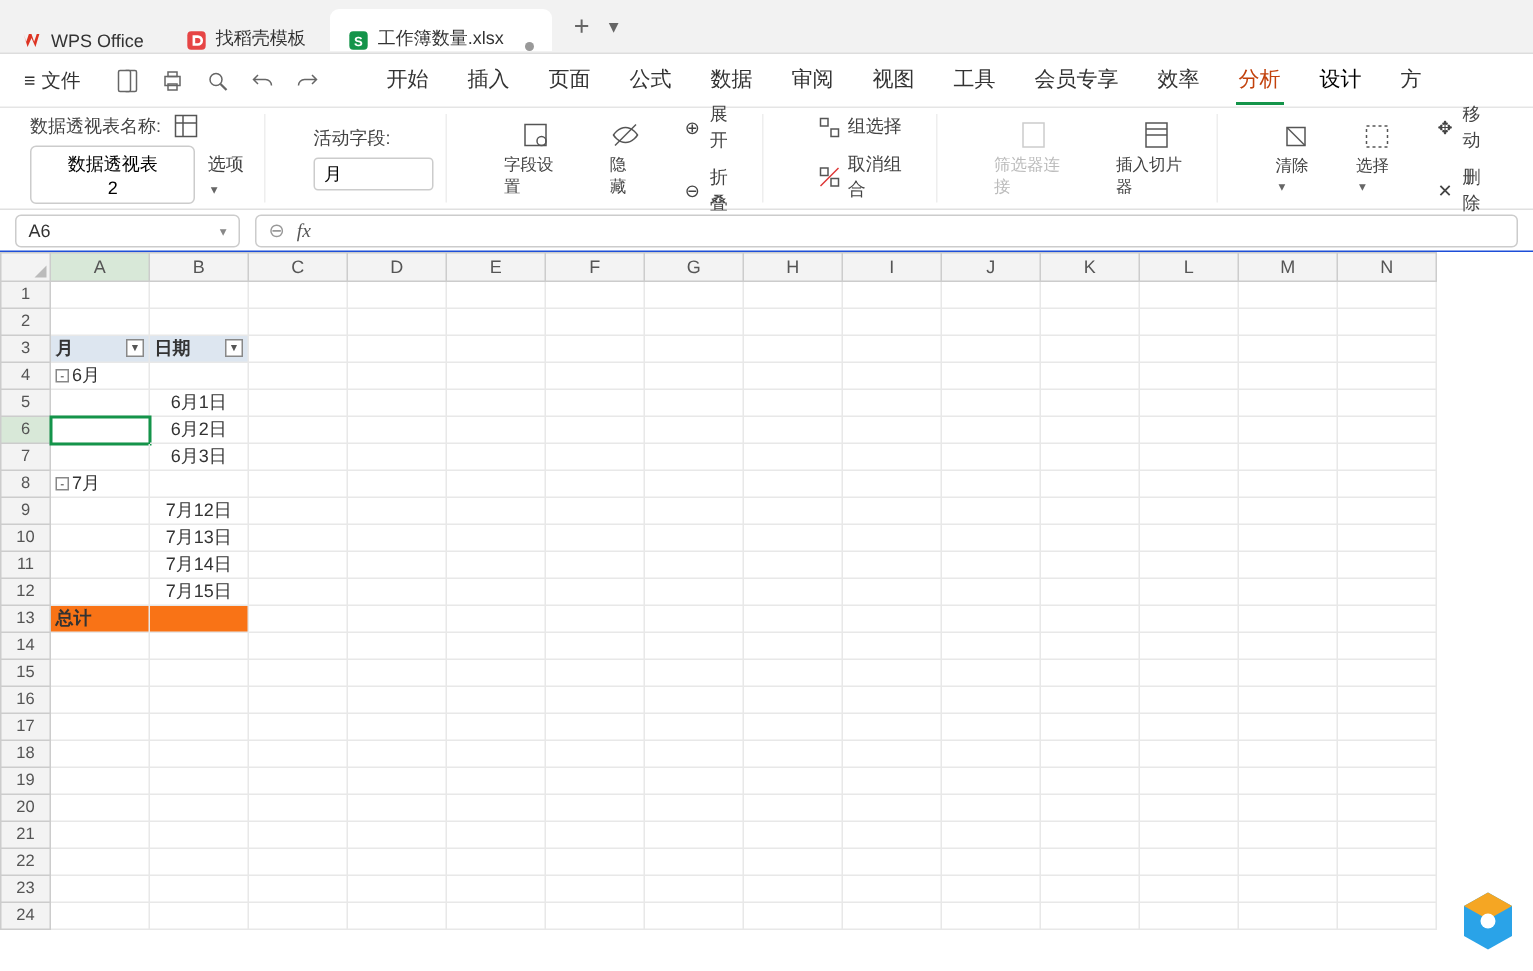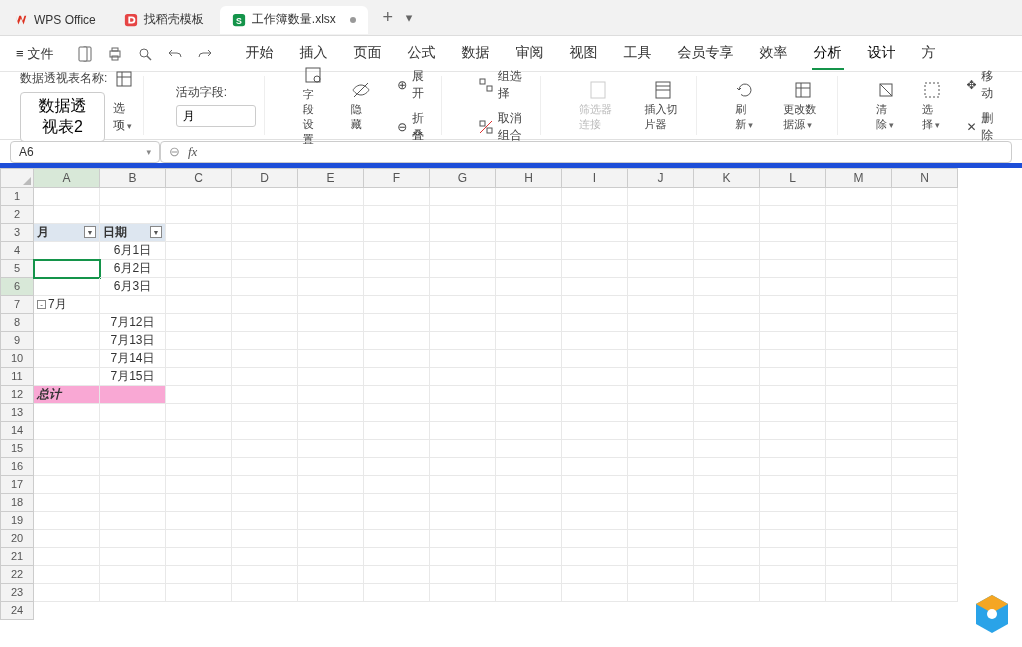--- a/index.html
+++ b/index.html
@@ -1,74 +1,74 @@
 <!DOCTYPE html>
 <html><head>
 <meta charset="utf-8">
 <style>
 * { margin: 0; padding: 0; box-sizing: border-box; font-family: "Microsoft YaHei", Arial, sans-serif; }
 body { background: #fff; width: 1022px; height: 647px; overflow: hidden; position: relative; font-size: 13px; color: #333; }
 
 
 .title-bar { display: flex; align-items: center; height: 36px; background: #f2f2f2; border-bottom: 1px solid #ddd; }
-.tab { display: flex; align-items: center; height: 28px; padding: 0 12px; margin: 4px 2px 0 2px; border-radius: 6px 6px 0 0; gap: 6px; font-size: 12px; }
+.tab { display: flex; align-items: flex-end; height: 28px; padding: 0 12px; margin: 4px 2px 0 2px; border-radius: 6px 6px 0 0; gap: 6px; font-size: 12px; }
 .tab.active { background: #fff; }
 .tab-icon { width: 14px; height: 14px; display: inline-flex; align-items: center; justify-content: center; }
 .tab-dot { width: 6px; height: 6px; background: #999; border-radius: 50%; margin-left: 8px; }
 .tab-add { width: 28px; height: 28px; display: flex; align-items: center; justify-content: center; color: #666; font-size: 18px; margin-left: 4px; }
 .tab-menu { margin-left: 4px; color: #666; }
 
 
 .menu-bar { display: flex; align-items: center; height: 36px; background: #fff; border-bottom: 1px solid #e5e5e5; padding: 0 8px; gap: 2px; }
 .menu-file { display: flex; align-items: center; gap: 4px; padding: 4px 8px; font-size: 13px; }
 .menu-icons { display: flex; gap: 12px; padding: 0 12px; }
 .menu-icons .icon-btn { width: 18px; height: 18px; color: #555; display: flex; align-items: center; justify-content: center; }
-.menu-tabs { display: flex; gap: 22px; margin-left: 16px; font-size: 14px; }
+.menu-tabs { display: flex; gap: 22px; margin-left: 28px; font-size: 14px; }
 .menu-tab { padding: 6px 2px; color: #333; cursor: pointer; }
-.menu-tab.active { color: #000000; border-bottom: 2px solid #14944a; }
+.menu-tab.active { color: #c2410c; border-bottom: 2px solid #14944a; }
 .menu-tab.design { color: #000000; }
 
 
 .ribbon { display: flex; align-items: stretch; height: 68px; background: #fff; border-bottom: 1px solid #e0e0e0; padding: 4px 12px; gap: 24px; font-size: 12px; }
 .ribbon-group { display: flex; flex-direction: column; justify-content: center; gap: 4px; padding: 0 8px; border-right: 1px solid #eee; }
 .ribbon-group.no-border { border-right: none; }
 .ribbon-row { display: flex; align-items: center; gap: 8px; }
 .ribbon-label { font-size: 12px; color: #444; }
 .ribbon-input { border: 1px solid #ccc; border-radius: 3px; padding: 2px 6px; font-size: 12px; width: 80px; height: 22px; }
 .ribbon-btn { display: flex; flex-direction: column; align-items: center; gap: 2px; padding: 2px 6px; font-size: 11px; color: #444; cursor: pointer; }
 .ribbon-btn.disabled { color: #bbb; }
 .ribbon-btn .icn { width: 20px; height: 20px; display: flex; align-items: center; justify-content: center; }
 .ribbon-btn-h { display: flex; align-items: center; gap: 4px; font-size: 12px; color: #444; padding: 2px 4px; }
 .ribbon-btn-h .icn-s { width: 16px; height: 16px; display: flex; align-items: center; justify-content: center; }
-.pill-btn { border: 1px solid #ccc; border-radius: 4px; padding: 3px 10px; font-size: 16px; background: #fff; }
+.pill-btn { border: 1px solid #ccc; border-radius: 4px; padding: 3px 22px; font-size: 12px; background: #fff; }
 .dropdown-caret::after { content: "▾"; font-size: 9px; margin-left: 2px; color: #666; }
 
 
-.formula-row { display: flex; align-items: center; height: 28px; border-bottom: 5px solid #1d4ed8; padding: 0 10px; }
+.formula-row { display: flex; align-items: center; height: 28px; border-bottom: 1px solid #1d4ed8; padding: 0 10px; gap: 10px; }
 .name-box { width: 150px; height: 22px; border: 1px solid #ccc; border-radius: 4px; display: flex; align-items: center; justify-content: space-between; padding: 0 8px; font-size: 12px; }
 .fx-area { flex: 1; display: flex; align-items: center; gap: 8px; border: 1px solid #ccc; border-radius: 4px; height: 22px; padding: 0 8px; }
 .fx-label { font-style: italic; font-family: serif; color: #555; }
 
 
 .grid-area { position: relative; height: 460px; overflow: hidden; }
 .corner { position: absolute; left: 0; top: 0; width: 34px; height: 20px; background: #f3f3f3; border: 1px solid #ccc; }
 .corner::before { content: ""; position: absolute; right: 2px; bottom: 2px; border-style: solid; border-width: 0 0 8px 8px; border-color: transparent transparent #bbb transparent; }
 .col-headers { position: absolute; left: 34px; top: 0; right: 0; height: 20px; display: flex; }
 .col-h { width: 66px; text-align: center; font-size: 12px; color: #555; background: #f3f3f3; border: 1px solid #ccc; border-left: none; line-height: 18px; }
 .col-h.sel { background: #d8e8d8; }
 .row-headers { position: absolute; left: 0; top: 20px; width: 34px; }
 .row-h { height: 18px; text-align: center; font-size: 11px; color: #555; background: #f3f3f3; border: 1px solid #ccc; border-top: none; line-height: 17px; }
 .row-h.sel { background: #d8e8d8; }
 .cells { position: absolute; left: 34px; top: 20px; right: 0; bottom: 0; }
 .cell-row { display: flex; height: 18px; }
 .cell { width: 66px; height: 18px; border-right: 1px solid #e8e8e8; border-bottom: 1px solid #e8e8e8; font-size: 12px; padding: 0 3px; line-height: 17px; overflow: hidden; white-space: nowrap; }
 .cell.right { text-align: center; }
 .cell.bold { font-weight: 600; }
 .cell.hdr { background: #dde6f0; }
-.cell.pvt-total { background: #f9a8d4; font-weight: 600; font-style: italic; }
+.cell.pvt-total { background: #f97316; font-weight: 600; }
 .cell.sel { outline: 2px solid #14944a; outline-offset: -1px; background: #fff; }
 .filter-btn { float: right; width: 12px; height: 12px; border: 1px solid #888; margin-top: 2px; display: flex; align-items: center; justify-content: center; font-size: 7px; color: #555; background: #fff; }
 .collapse-box { display: inline-block; width: 9px; height: 9px; border: 1px solid #888; font-size: 8px; line-height: 7px; text-align: center; margin-right: 2px; vertical-align: middle; }
 
 
 .watermark { position: absolute; right: 12px; bottom: 12px; display: flex; align-items: center; gap: 8px; font-size: 30px; font-weight: 700; color: #444; font-style: italic; }
 .watermark .logo { width: 36px; height: 42px; }
 
 svg { display: block; }
 </style>
@@ -260,42 +260,20 @@
               <rect x="3" y="2" width="14" height="16" fill="none" stroke="#555"></rect>
               <line x1="3" y1="6" x2="17" y2="6" stroke="#555"></line>
               <line x1="3" y1="10" x2="17" y2="10" stroke="#555"></line>
             </svg>
           </span>
           <span>插入切片器</span>
         </div>
     </div>
   </div>
 
-  <div class="ribbon-group">
-    <div class="ribbon-row" style="gap:16px">
-      <div class="ribbon-btn">
-          <span class="icn">
-            <svg width="20" height="20" viewBox="0 0 20 20">
-              <path d="M4 10a6 6 0 1 1 2 4.5M4 10l-2-2m2 2l2-2" fill="none" stroke="#555"></path>
-            </svg>
-          </span>
-          <span class="dropdown-caret">刷新</span>
-        </div>
-      <div class="ribbon-btn">
-          <span class="icn">
-            <svg width="20" height="20" viewBox="0 0 20 20">
-              <rect x="3" y="3" width="14" height="14" fill="none" stroke="#555"></rect>
-              <line x1="3" y1="8" x2="17" y2="8" stroke="#555"></line>
-              <line x1="8" y1="3" x2="8" y2="17" stroke="#555"></line>
-            </svg>
-          </span>
-          <span class="dropdown-caret">更改数据源</span>
-        </div>
-    </div>
-  </div>
 
   <div class="ribbon-group no-border">
     <div class="ribbon-row" style="gap:14px">
       <div class="ribbon-btn">
           <span class="icn">
             <svg width="20" height="20" viewBox="0 0 20 20">
               <rect x="4" y="4" width="12" height="12" fill="none" stroke="#555"></rect>
               <line x1="4" y1="4" x2="16" y2="16" stroke="#555"></line>
             </svg>
           </span>
@@ -422,20 +400,36 @@
         <div class="cell"></div>
         <div class="cell"></div>
         <div class="cell"></div>
         <div class="cell"></div>
         <div class="cell"></div>
         <div class="cell"></div>
         <div class="cell"></div>
         <div class="cell"></div>
       </div>
       <div class="cell-row">
+        <div class="cell"><span class="collapse-box">-</span>6月</div>
+        <div class="cell"></div>
+        <div class="cell"></div>
+        <div class="cell"></div>
+        <div class="cell"></div>
+        <div class="cell"></div>
+        <div class="cell"></div>
+        <div class="cell"></div>
+        <div class="cell"></div>
+        <div class="cell"></div>
+        <div class="cell"></div>
+        <div class="cell"></div>
+        <div class="cell"></div>
+        <div class="cell"></div>
+      </div>
+      <div class="cell-row">
         <div class="cell"></div>
         <div class="cell right">6月1日</div>
         <div class="cell"></div>
         <div class="cell"></div>
         <div class="cell"></div>
         <div class="cell"></div>
         <div class="cell"></div>
         <div class="cell"></div>
         <div class="cell"></div>
         <div class="cell"></div>

